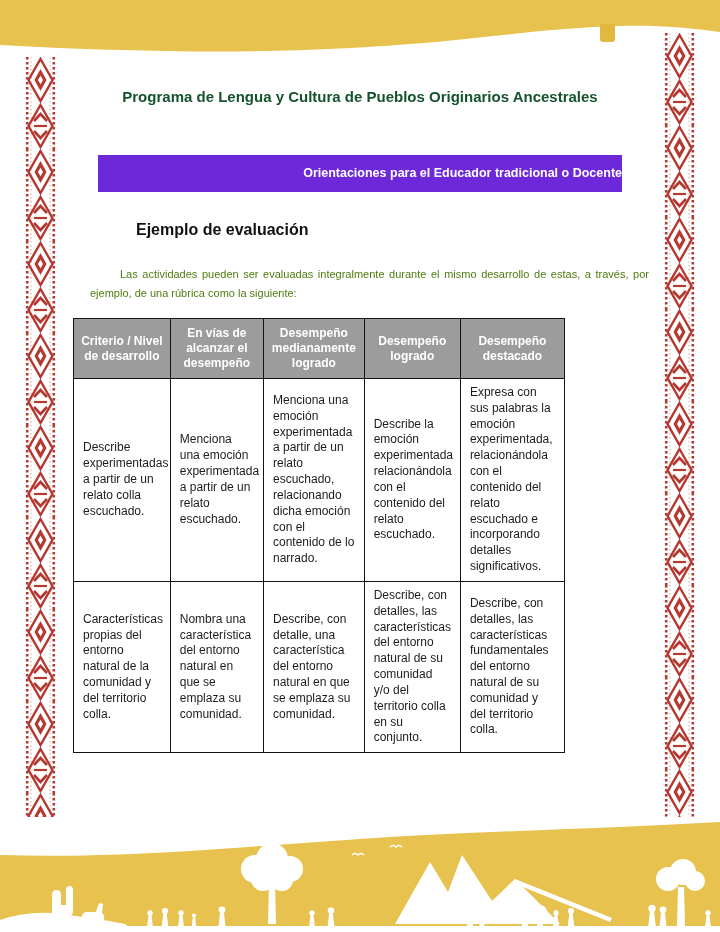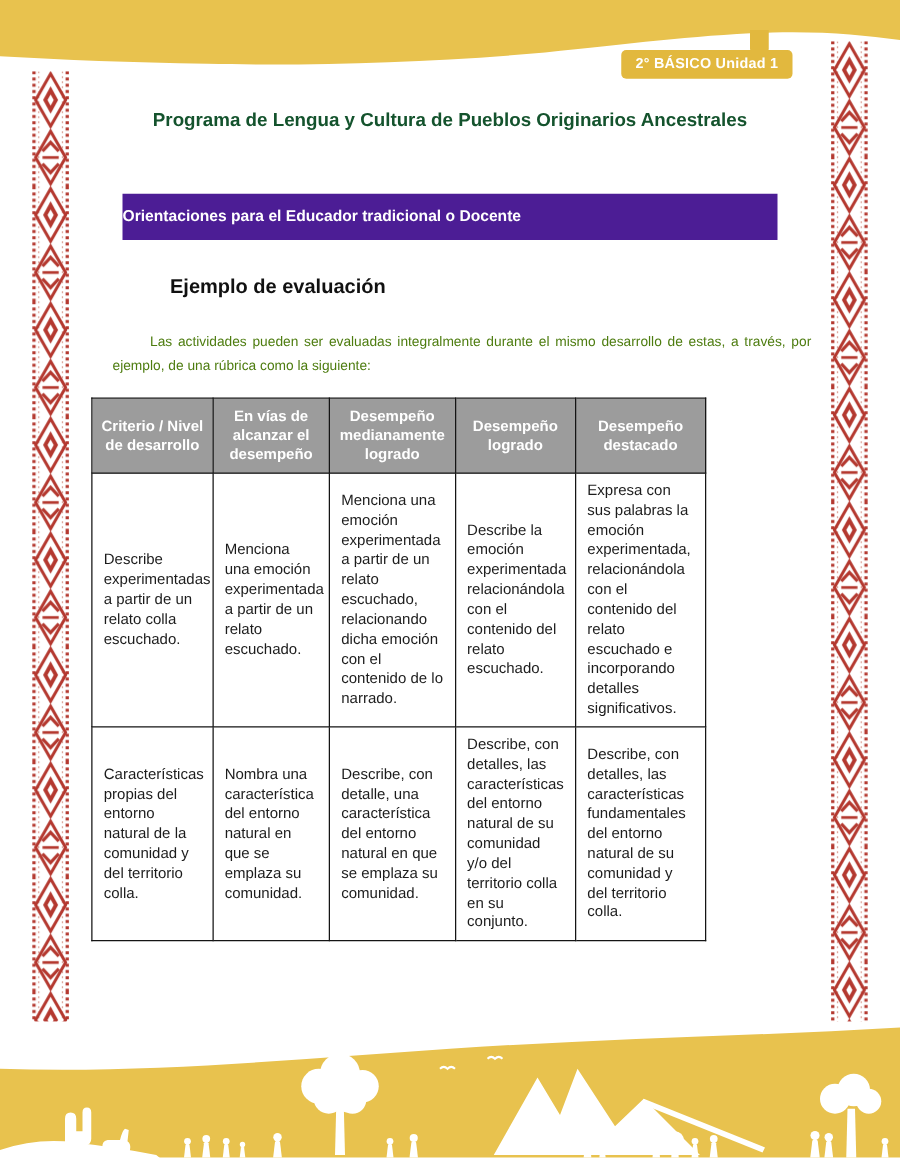--- a/index.html
+++ b/index.html
@@ -18,22 +18,22 @@
     text-align:center;line-height:23px;letter-spacing:.2px;
   }
   
   .strip{position:absolute;}
   .strip.left{left:25px;top:57px;}
   .strip.right{left:664px;top:33px;}
   
   .title{position:absolute;left:60px;top:88px;width:600px;text-align:center;font-size:15px;font-weight:bold;color:#14532d;}
   .subtitle{position:absolute;left:60px;top:122px;width:600px;text-align:center;font-size:15px;font-weight:bold;color:#111;margin-top:31px;}
   .banner{
-    position:absolute;left:98px;top:155px;width:524px;height:37px;background:#4c1d95;
-    color:#ffffff;font-size:12.5px;font-weight:bold;text-align:left;line-height:37px;
+    position:absolute;left:98px;top:155px;width:524px;height:37px;background:#6d28d9;
+    color:#ffffff;font-size:12.5px;font-weight:bold;text-align:right;line-height:37px;
   }
   .section-heading{position:absolute;left:122px;top:221px;font-size:16px;font-weight:bold;color:#111;margin-left:14px;}
   .intro{
     position:absolute;left:90px;top:254px;width:559px;font-size:11px;line-height:19px;
     text-align:justify;text-indent:30px;color:#4d7c0f;
   }
   
   .rubric{
     position:absolute;left:73px;top:318px;width:492px;border-collapse:collapse;
     table-layout:fixed;font-size:12px;color:#1c1c1c;
@@ -52,21 +52,20 @@
 </head>
 <body>
 
 <div class="page">
 
   <svg class="top-band" viewBox="0 0 720 72" preserveAspectRatio="none">
     <path d="M0,0 H720 V32 C690,28 660,25 618,26 C556,28 506,35 436,42 C346,50 246,53 166,51 C104,50 52,48 0,45 Z" fill="#e8c24e"></path>
   </svg>
 
   <div class="badge-tab"></div>
-  <div class="badge">2° BÁSICO Unidad 1</div>
 
   <svg class="strip left" width="31" height="786">
     <defs>
       <pattern id="wL" width="31" height="92" patternUnits="userSpaceOnUse">
         <rect width="31" height="92" fill="#ffffff"></rect>
         <line x1="2.2" y1="0" x2="2.2" y2="92" stroke="#b4382f" stroke-width="2.6" stroke-dasharray="2.4 2.6"></line>
         <line x1="28.8" y1="0" x2="28.8" y2="92" stroke="#b4382f" stroke-width="2.6" stroke-dasharray="2.4 2.6"></line>
         <line x1="6" y1="0" x2="6" y2="92" stroke="#dca49a" stroke-width="1" stroke-dasharray="1.5 2.5"></line>
         <line x1="25" y1="0" x2="25" y2="92" stroke="#dca49a" stroke-width="1" stroke-dasharray="1.5 2.5"></line>
         <path d="M15.5,2 L27.5,23 L15.5,44 L3.5,23 Z" fill="none" stroke="#b4382f" stroke-width="2.4"></path>

